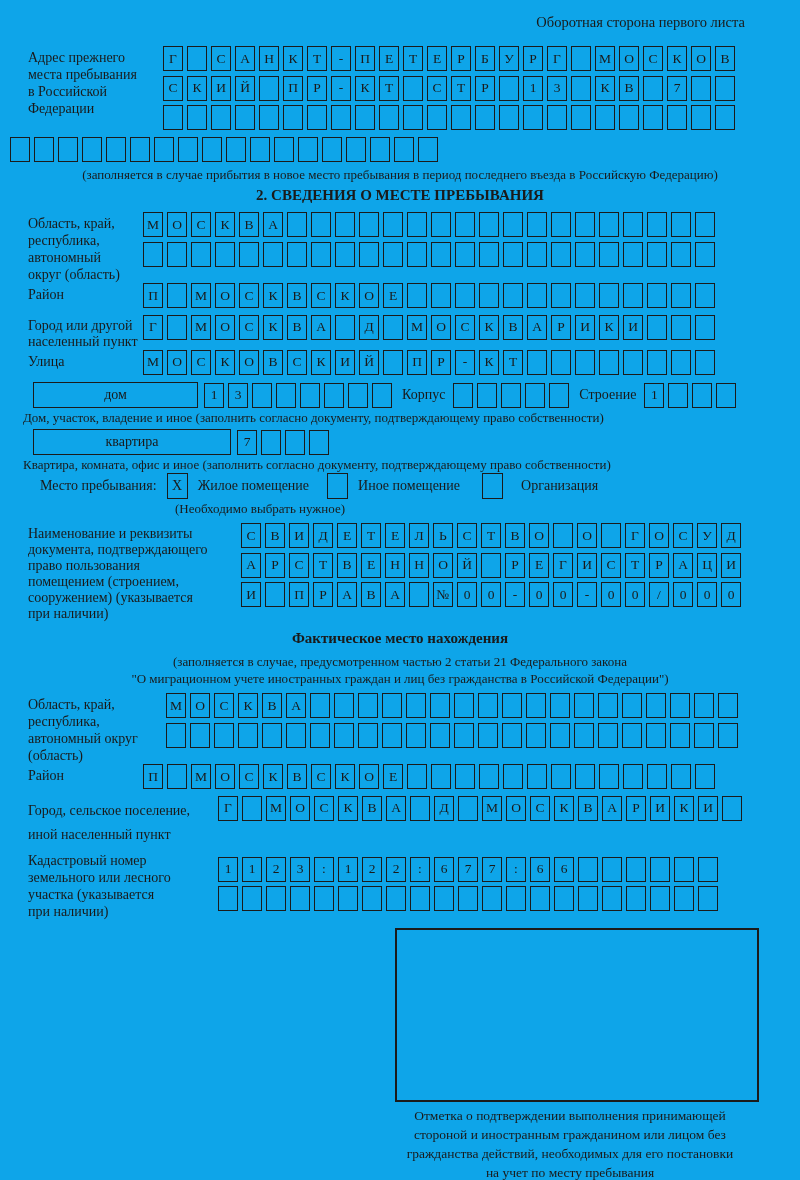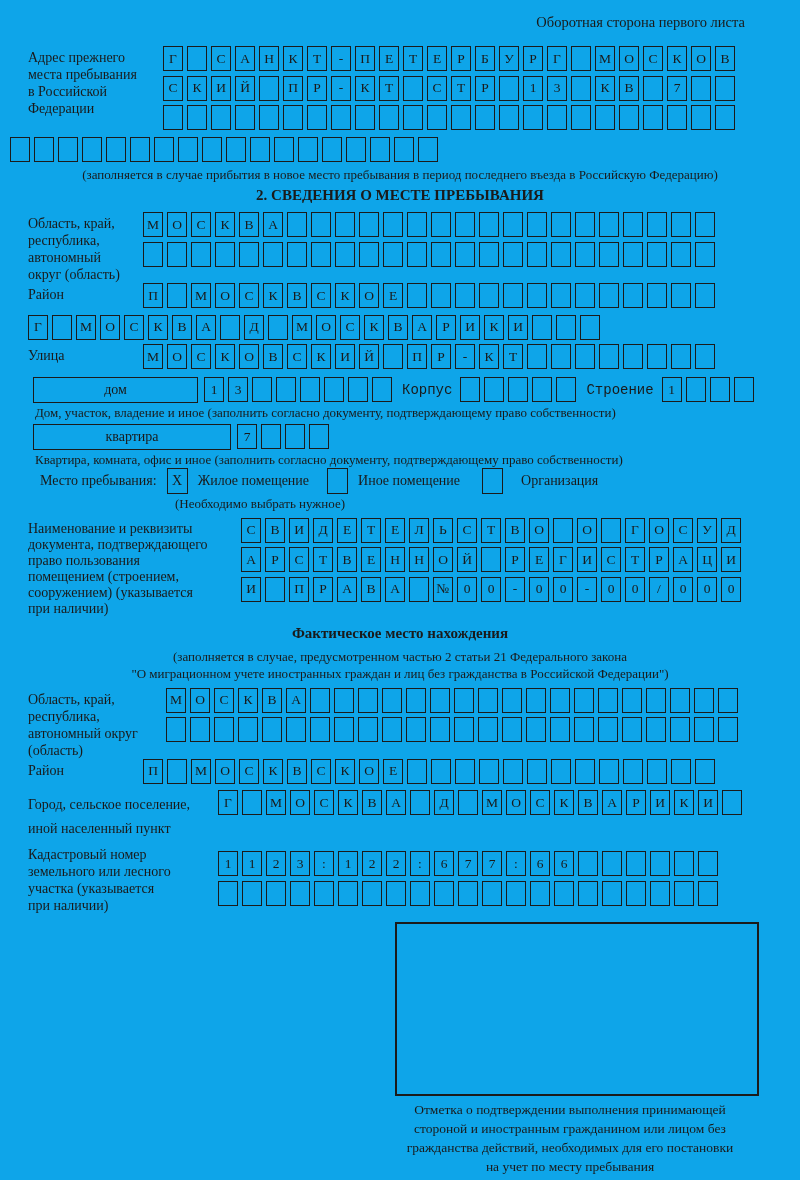--- a/index.html
+++ b/index.html
@@ -34,33 +34,33 @@
     flex: none;
     width: 18px; height: 23px;
     border: 1.5px solid #1b1b1b;
     margin-right: 4px;
     display: inline-flex; align-items: center; justify-content: center;
     font-size: 13.5px; line-height: 1;
   }
   .fullrow { margin-left: 10px; margin-top: 2px; }
   .note { font-size: 13px; line-height: 17px; }
   .center { text-align: center; }
-  .leftnote { margin-left: 35px; margin-top: 1px; }
+  .leftnote { margin-left: 23px; margin-top: 1px; }
   .section-title { text-align: center; font-weight: bold; font-size: 15px; margin-top: 4px; }
   .subtitle { text-align: center; font-weight: bold; font-size: 15px; margin-top: 8px; }
   .prelines { white-space: pre-line; }
   .house-row, .apt-row { display: flex; align-items: center; margin-left: 33px; margin-top: 3px; }
   .widebox {
     flex: none; height: 24px;
     border: 1.5px solid #1b1b1b;
     display: inline-flex; align-items: center; justify-content: center;
     margin-right: 6px; font-size: 14px;
   }
   .wb-house { width: 163px; } .wb-apt { width: 196px; }
-  .inline-label { flex: none; margin: 0 8px 0 6px; font-size: 14px; font-family: Liberation Mono, monospace; }
+  .inline-label { flex: none; margin: 0 8px 0 6px; font-size: 14px; }
   .stay-row { display: flex; align-items: center; margin-left: 40px; }
   .checkbox {
     flex: none; width: 19px; height: 24px;
     border: 1.5px solid #1b1b1b;
     display: inline-flex; align-items: center; justify-content: center;
     font-size: 14px; margin: 0 10px;
   }
   .stay-note { margin-left: 175px; margin-top: 1px; }
   .doc-block { margin-top: 6px; }
   .doc-block .label { line-height: 16px; }
@@ -282,20 +282,22 @@
           <span class="cell"></span>
           <span class="cell"></span>
           <span class="cell"></span>
           <span class="cell"></span>
           <span class="cell"></span>
         </div>
       </div>
   </div>
 
   <div class="fieldblock mt2">
+    <div class="label w115" style="line-height:16px;">Город или другой
+населенный пункт</div>
     <div class="rows">
         <div class="cellrow">
           <span class="cell">Г</span>
           <span class="cell"></span>
           <span class="cell">М</span>
           <span class="cell">О</span>
           <span class="cell">С</span>
           <span class="cell">К</span>
           <span class="cell">В</span>
           <span class="cell">А</span>

